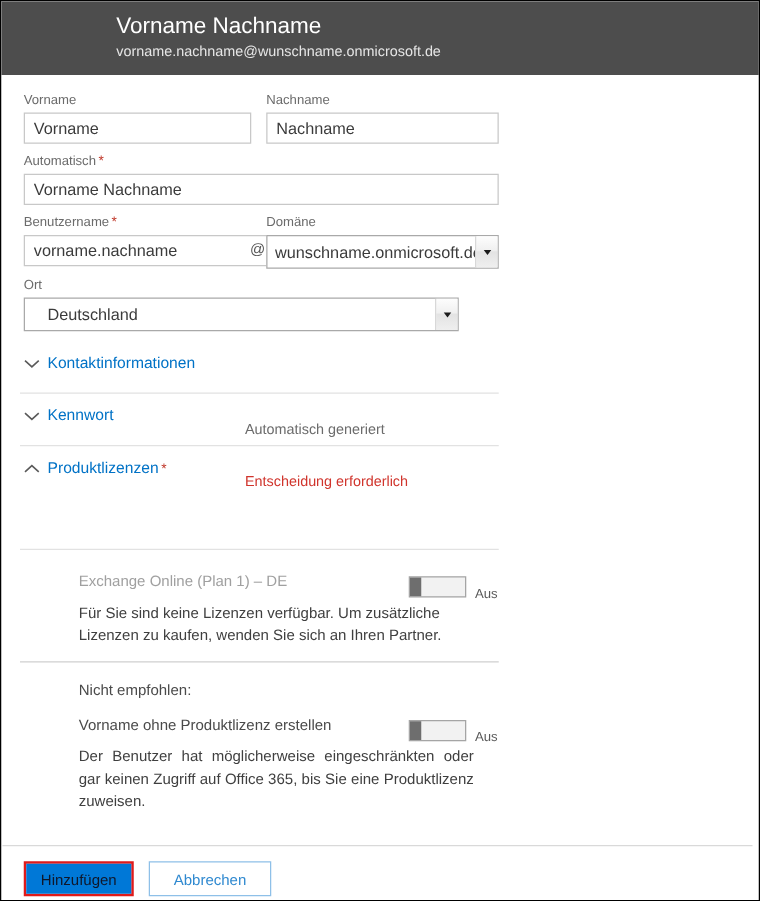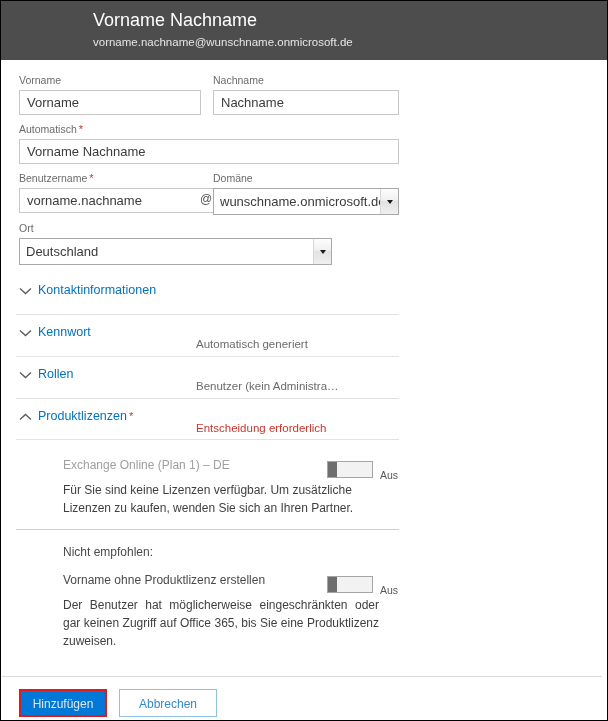--- a/index.html
+++ b/index.html
@@ -196,21 +196,22 @@
     width: 186px;
   }
   .row-ort {
     position: absolute;
     left: 18px;
     top: 162px;
     width: 390px;
   }
   .ort-combo {
     position: relative;
-    width: 313px;
+    width: 348px;
+    padding-left: 12px;
   }
 
   
   .sections {
     position: absolute;
     left: 0;
     top: 272px;
     width: 608px;
   }
   .section-row {
@@ -336,21 +337,21 @@
     padding: 0;
     display: inline-block;
     line-height: 0;
   }
   .btn-primary {
     display: inline-block;
     box-sizing: border-box;
     width: 84px;
     height: 24px;
     background: #0078d7;
-    color: #e5e5e5;
+    color: #0f172a;
     font-size: 12px;
     line-height: 24px;
     text-align: center;
     border: none;
     font-family: "Liberation Sans", sans-serif;
     cursor: pointer;
   }
   .btn-secondary {
     box-sizing: border-box;
     width: 98px;
@@ -447,31 +448,20 @@
         <svg width="13" height="8" viewBox="0 0 13 8">
             <path d="M1 1.5 L6.5 6.5 L12 1.5" fill="none" stroke="#5a5a5a" stroke-width="1.3"></path>
           </svg>
       </span>
       <span class="section-name">
         <span>Kennwort</span><span class="req"></span>
       </span>
       <span class="section-value">Automatisch generiert</span>
     </div>
 
-    <div class="section-row">
-      <span class="chev">
-        <svg width="13" height="8" viewBox="0 0 13 8">
-            <path d="M1 1.5 L6.5 6.5 L12 1.5" fill="none" stroke="#5a5a5a" stroke-width="1.3"></path>
-          </svg>
-      </span>
-      <span class="section-name">
-        <span>Rollen</span><span class="req"></span>
-      </span>
-      <span class="section-value">Benutzer (kein Administra…</span>
-    </div>
 
     <div class="section-row last">
       <span class="chev">
         <svg width="13" height="8" viewBox="0 0 13 8">
             <path d="M1 6.5 L6.5 1.5 L12 6.5" fill="none" stroke="#5a5a5a" stroke-width="1.3"></path>
           </svg>
       </span>
       <span class="section-name">
         <span>Produktlizenzen</span><span class="req">*</span>
       </span>

